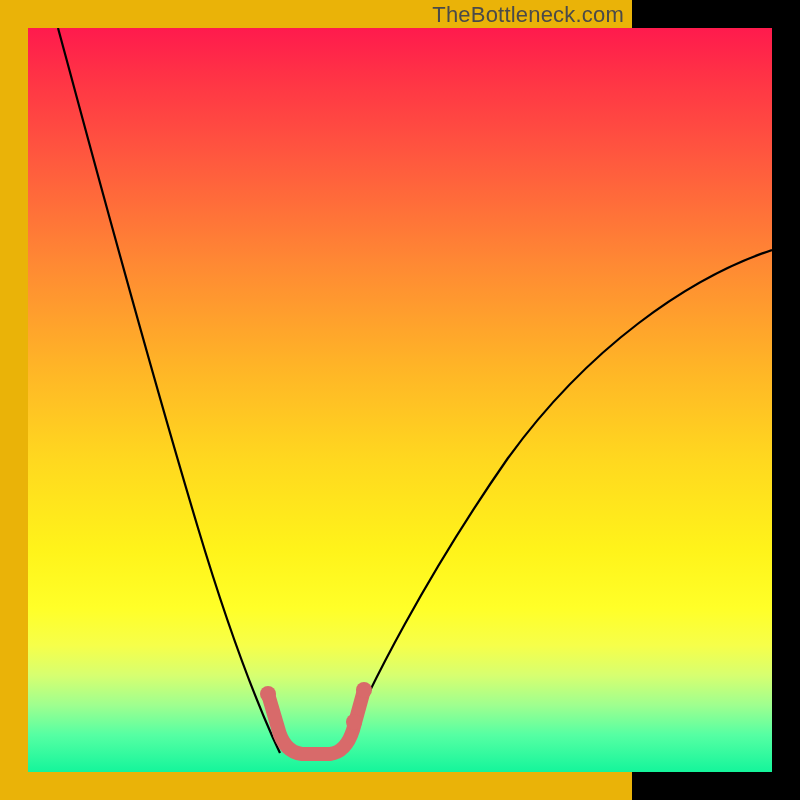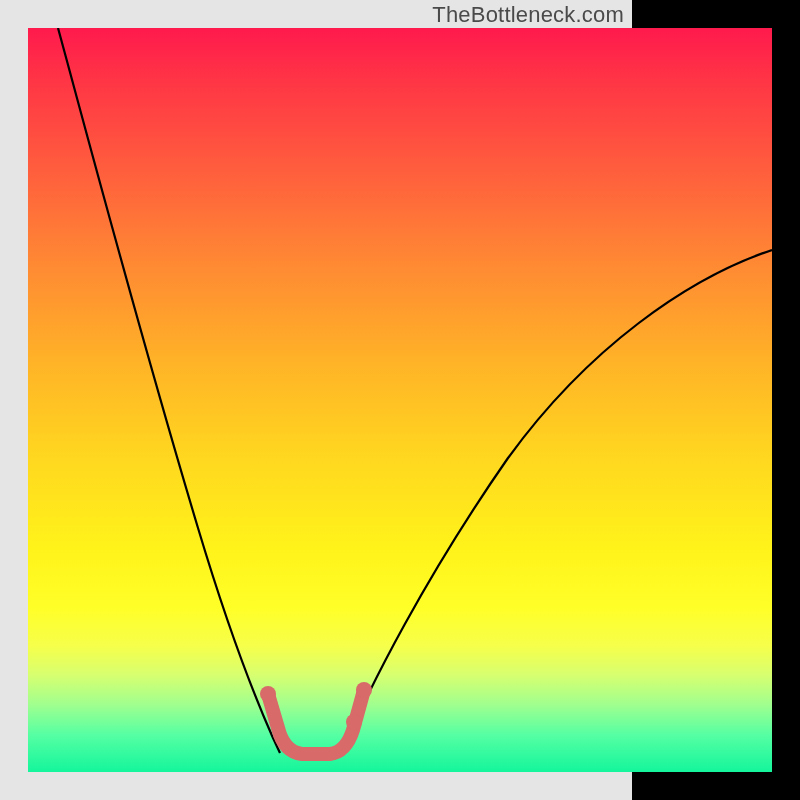--- a/index.html
+++ b/index.html
@@ -2,21 +2,21 @@
 <html><head>
 <meta charset="utf-8">
 <style>
   * { margin: 0; padding: 0; box-sizing: border-box; }
   html, body { width: 800px; height: 800px; overflow: hidden; }
   body { background: #000; font-family: Arial, Helvetica, sans-serif; }
   .frame {
     position: absolute;
     top: 0; left: 0;
     width: 632px; height: 800px;
-    background: #e5e5e5;
+    background: #eab308;
   }
   .plot {
     position: absolute;
     top: 28px;
     left: 28px;
     width: 744px;
     height: 744px;
     overflow: hidden;
   }
   .gradient-bg {

